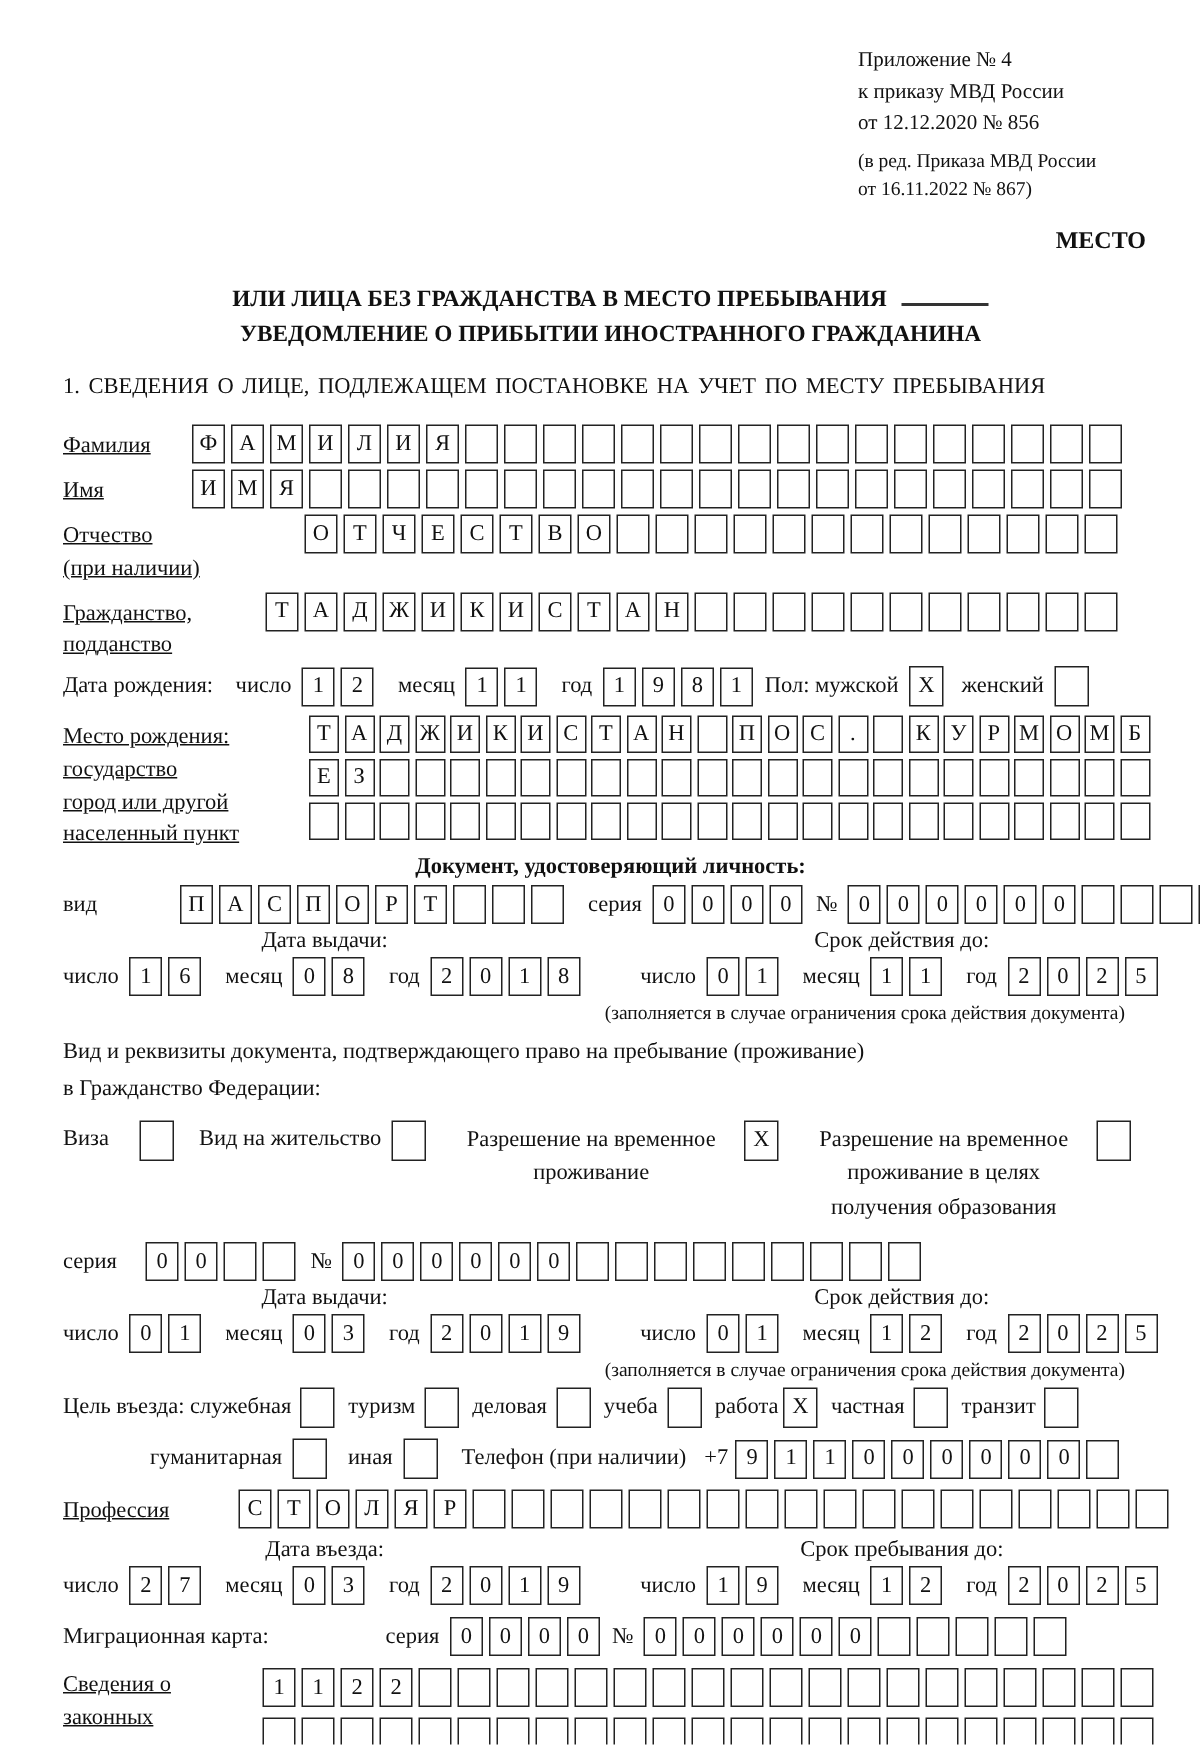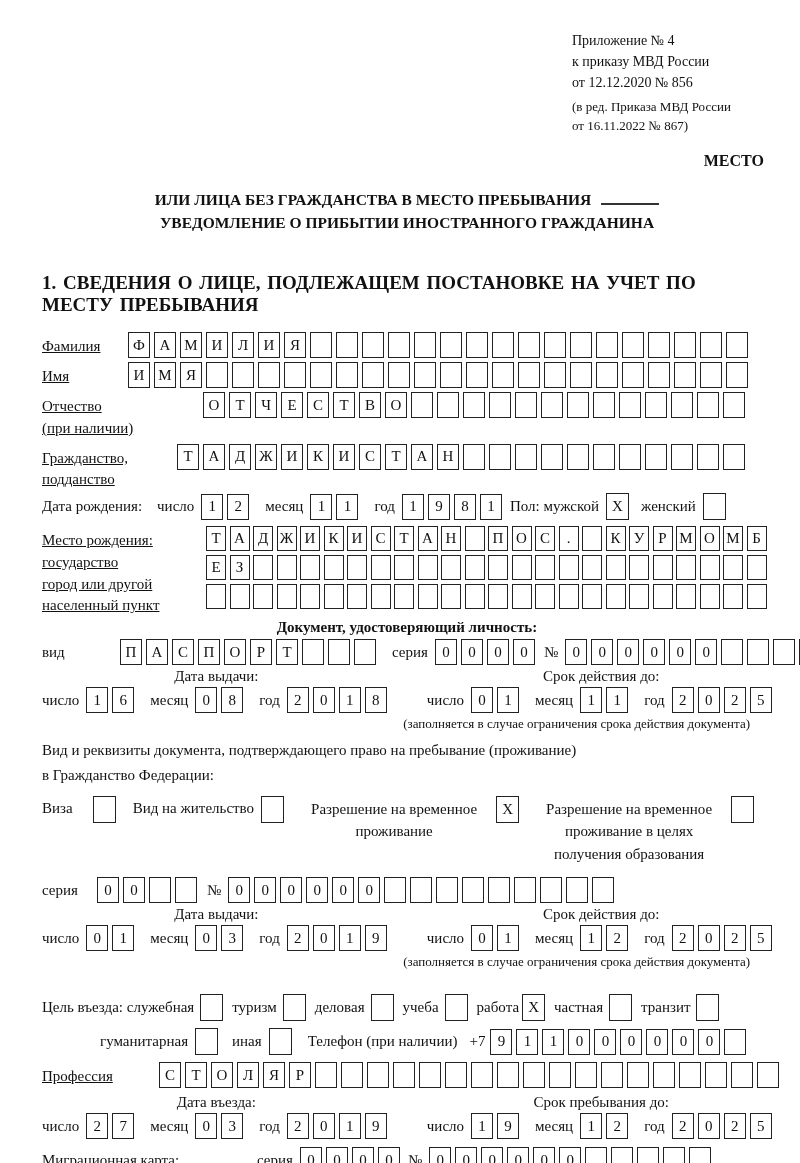--- a/index.html
+++ b/index.html
@@ -12,21 +12,21 @@
   }
   .page { padding: 30px 28px 0 42px; }
 
   
   .annex { margin-left: auto; width: 200px; font-size: 14px; line-height: 1.5; }
   .annex .rev { font-size: 13px; line-height: 1.45; margin-top: 5px; }
   .forma { text-align: right; font-weight: bold; font-size: 16px; margin: 16px 8px 0 0; }
 
   .title { text-align: center; font-weight: bold; font-size: 15.5px; line-height: 1.5; margin-top: 18px; }
   .blank-line { display: inline-block; width: 58px; border-bottom: 2.5px solid #333; height: 14px; margin-left: 10px; }
-  .section-title { font-weight: bold; font-size: 19px; margin-top: 38px; word-spacing: 2px; }
+  .section-title { font-weight: normal; font-size: 15px; margin-top: 16px; word-spacing: 2px; }
 
   
   .cells { display: flex; flex-wrap: nowrap; }
   .cell {
     flex: none; display: inline-flex; align-items: center; justify-content: center;
     width: 22px; height: 26px; border: 1.7px solid #222; margin-right: 4px;
     font-size: 15px; background: #fff;
   }
   .cells-sm .cell { width: 20px; height: 25px; margin-right: 3.5px; }
   .cbox { margin-right: 0; width: 23px; height: 27px; }
@@ -59,21 +59,21 @@
   .note { font-size: 13px; text-align: right; margin: 3px 22px 0 0; }
 
   .para { margin-top: 7px; line-height: 1.55; }
 
   .options-row { display: flex; align-items: flex-start; margin-top: 8px; }
   .opt { display: flex; align-items: flex-start; margin-right: 17px; }
   .opt:last-child { margin-right: 0; }
   .opt .lbl { padding-top: 4px; }
   .opt-lines { text-align: center; line-height: 1.5; margin-right: 9px; width: 186px; padding-top: 2px; }
 
-  .purpose-row { margin-top: 24px; }
+  .purpose-row { margin-top: 4px; }
   .purpose-row .pair { display: inline-flex; align-items: center; margin-right: 9px; }
   .purpose-row .pair .lbl { margin-right: 6px; }
   .purpose2 { margin-top: 7px; padding-left: 58px; }
   .phone-label { margin-left: 16px; margin-right: 12px; }
 </style>
 </head>
 <body>
 
 <div class="page">
 

